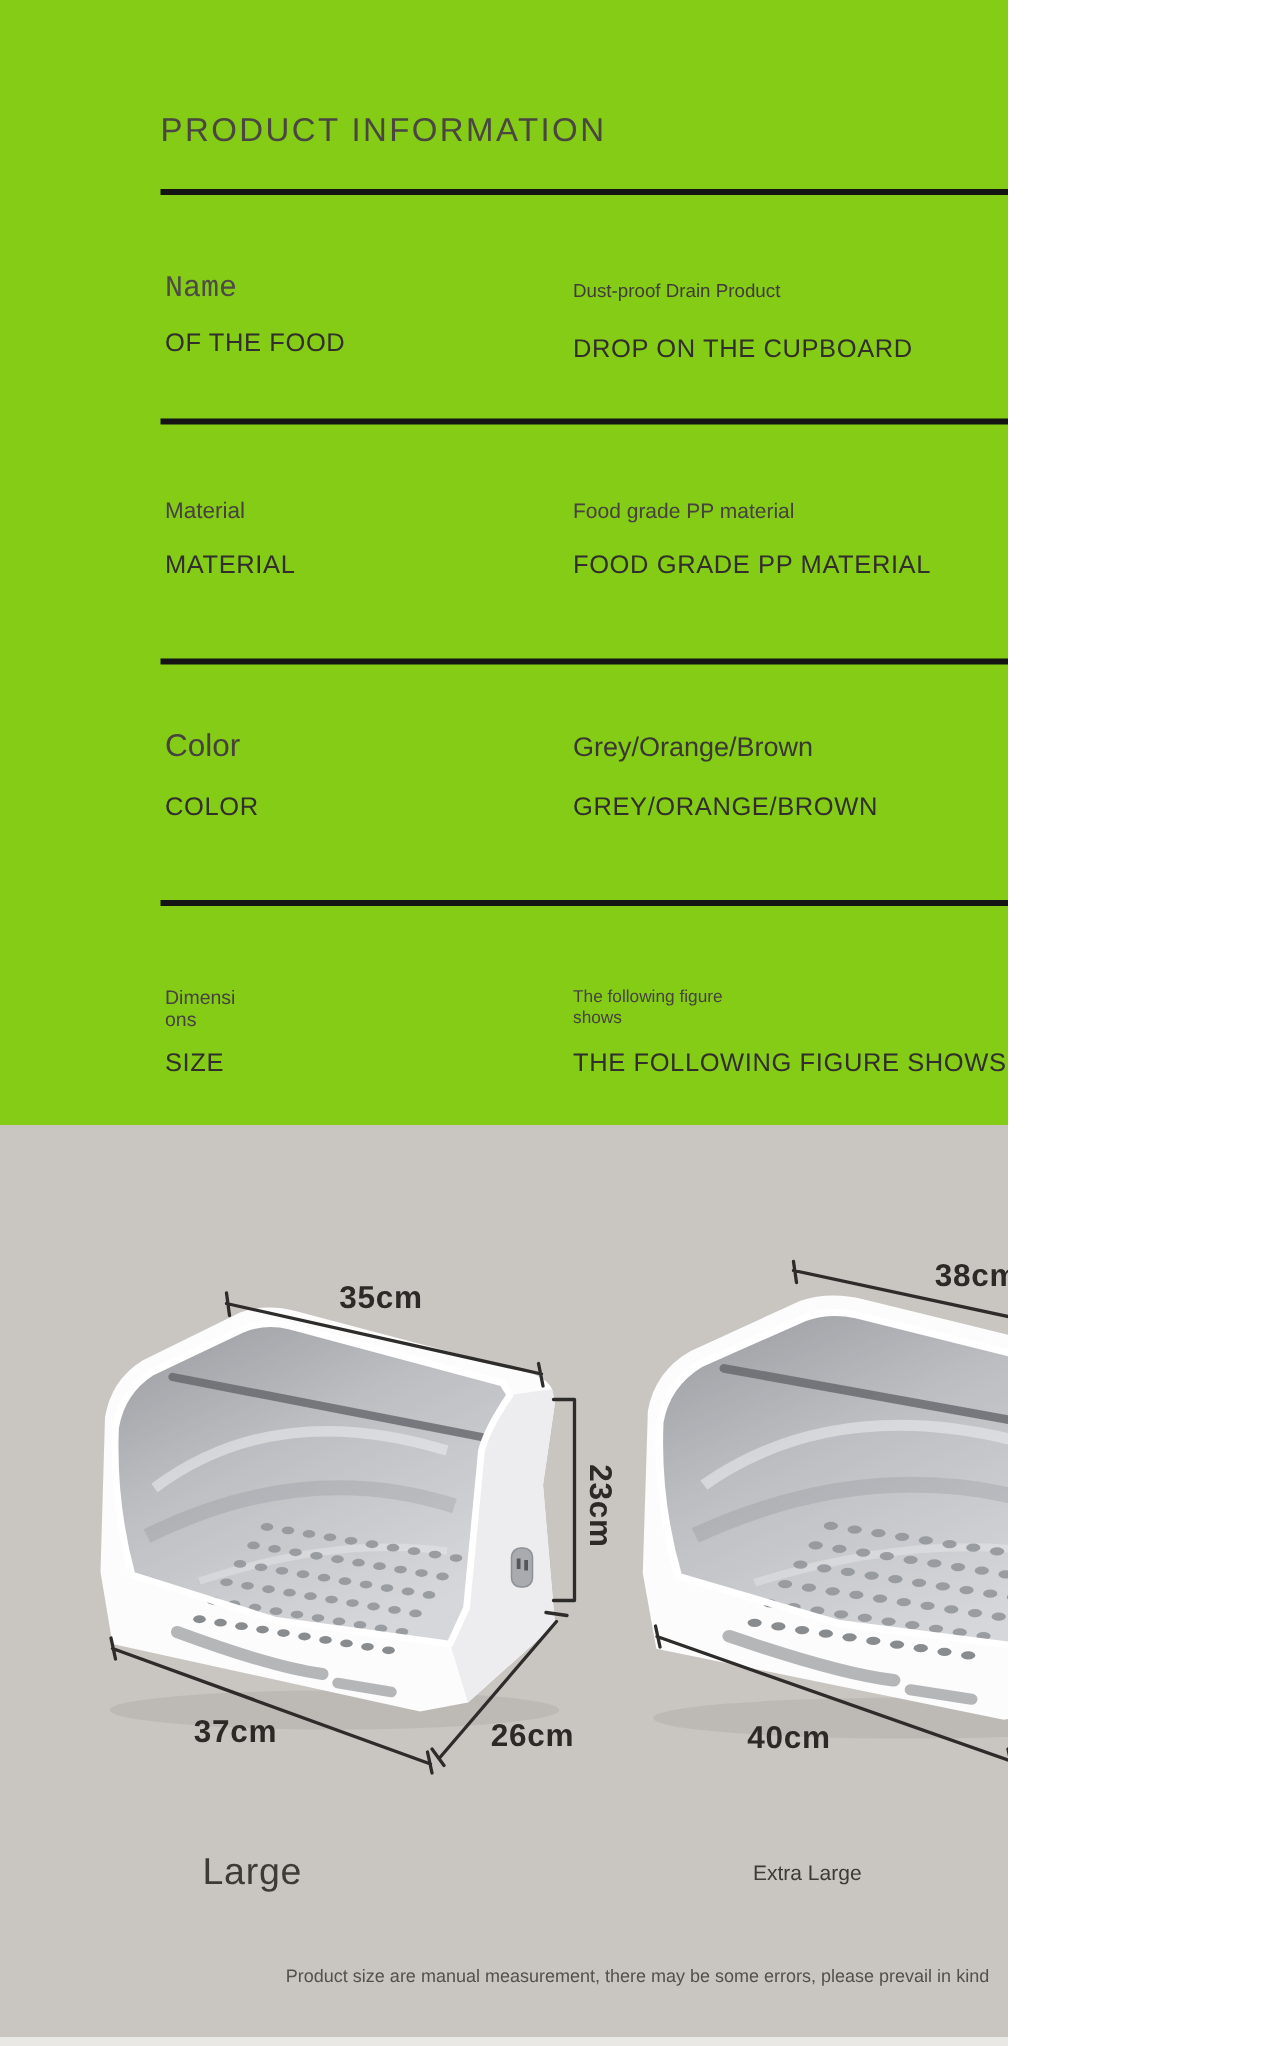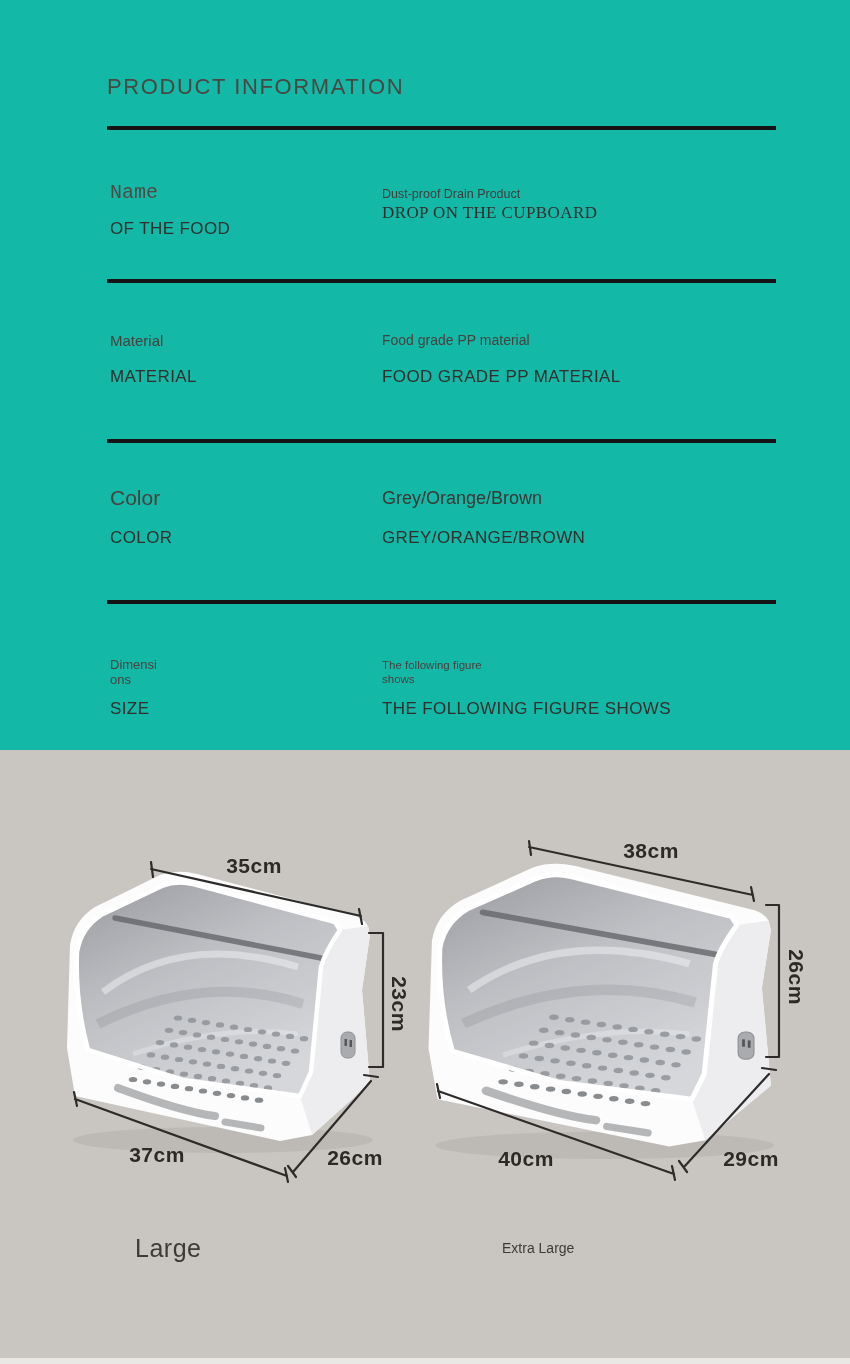--- a/index.html
+++ b/index.html
@@ -1,32 +1,32 @@
 <!DOCTYPE html>
 <html><head>
 <meta charset="utf-8">
 <style>
   html,body{margin:0;padding:0;background:#fff;}
-  .page{position:relative;width:850px;height:1364px;overflow:hidden;
-        background:#14b8a6;font-family:"Liberation Sans",sans-serif;}
+  .page{position:relative;width:672px;height:1364px;overflow:hidden;
+        background:#84cc16;font-family:"Liberation Sans",sans-serif;}
 
   
   .title{position:absolute;left:107px;top:74px;font-size:22px;letter-spacing:1.6px;
          color:#4a4641;font-weight:400;}
   .rule{position:absolute;left:107px;width:669px;height:4px;background:#141414;}
   .rule.r1{top:126px}.rule.r2{top:279px}.rule.r3{top:439px}.rule.r4{top:600px}
 
   .cell{position:absolute;color:#3a3633;}
   .c-left{left:110px}.c-right{left:382px}
   .caps{font-size:17px;letter-spacing:.4px;color:#312e2b;}
 
   .r1-ls{top:181px;font-size:20px;color:#4e4a45;font-family:Liberation Mono, monospace;}
   .r1-lb{top:219px;}
   .r1-vs{top:187px;font-size:12.5px;color:#403c38;}
-  .r1-vb{top:203px;font-family:Liberation Serif, serif;}
+  .r1-vb{top:223px;}
 
   .r2-ls{top:332px;font-size:15px;color:#46423d;}
   .r2-lb{top:367px;}
   .r2-vs{top:332px;font-size:14px;color:#46423d;}
   .r2-vb{top:367px;}
 
   .r3-ls{top:486px;font-size:21px;color:#46423d;}
   .r3-lb{top:528px;}
   .r3-vs{top:488px;font-size:18px;color:#3a3633;}
   .r3-vb{top:528px;}
@@ -203,16 +203,17 @@
     <div class="dim d23">23cm</div>
     <div class="dim d37">37cm</div>
     <div class="dim d26l">26cm</div>
     <div class="dim d38">38cm</div>
     <div class="dim d26r">26cm</div>
     <div class="dim d40">40cm</div>
     <div class="dim d29">29cm</div>
 
     <div class="size-name size-large">Large</div>
     <div class="size-name size-xl">Extra Large</div>
+    <div class="footnote">Product size are manual measurement, there may be some errors, please prevail in kind</div>
   </div>
 
   <div class="bottom-strip"></div>
 </div>
 
 </body></html>

